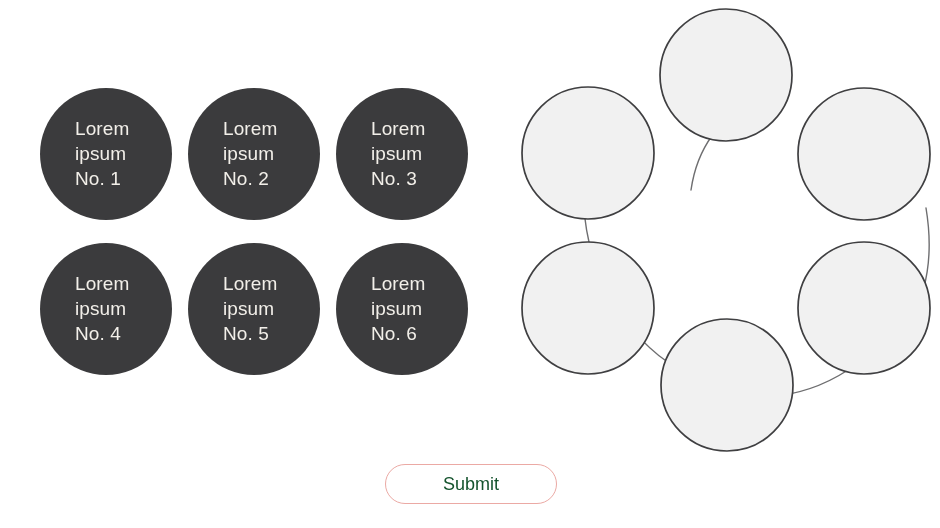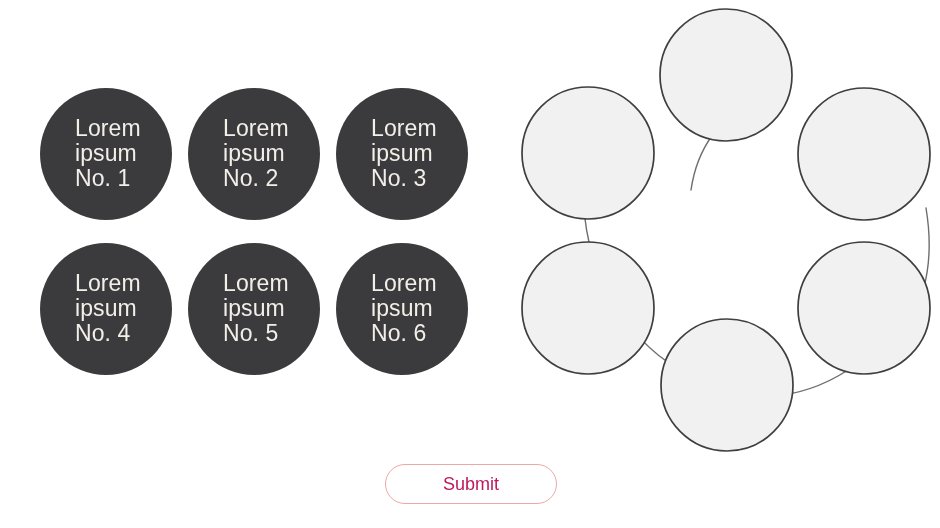--- a/index.html
+++ b/index.html
@@ -31,21 +31,21 @@
     border-radius: 50%;
     background: #3b3b3d;
     box-sizing: border-box;
   }
   .bubble-label {
     position: absolute;
     left: 35px;
     top: 28px;
     width: 96px;
     color: #f2efe9;
-    font-size: 23px;
+    font-size: 19px;
     line-height: 25px;
     letter-spacing: 0.1px;
     white-space: pre-line;
     text-align: left;
   }
   .col-0 { left: 0px; }
   .col-1 { left: 148px; }
   .col-2 { left: 296px; }
   .row-0 { top: 0px; }
   .row-1 { top: 155px; }
@@ -65,21 +65,21 @@
   
   #submit-button {
     position: absolute;
     left: 385px;
     top: 464px;
     width: 172px;
     height: 40px;
     border: 1.6px solid #eba9a4;
     border-radius: 21px;
     background: #ffffff;
-    color: #be185d;
+    color: #14532d;
     font-family: "Liberation Sans", sans-serif;
     font-size: 18px;
     line-height: 36px;
     text-align: center;
     padding: 0;
     cursor: pointer;
     box-sizing: border-box;
   }
 </style>
 </head>

